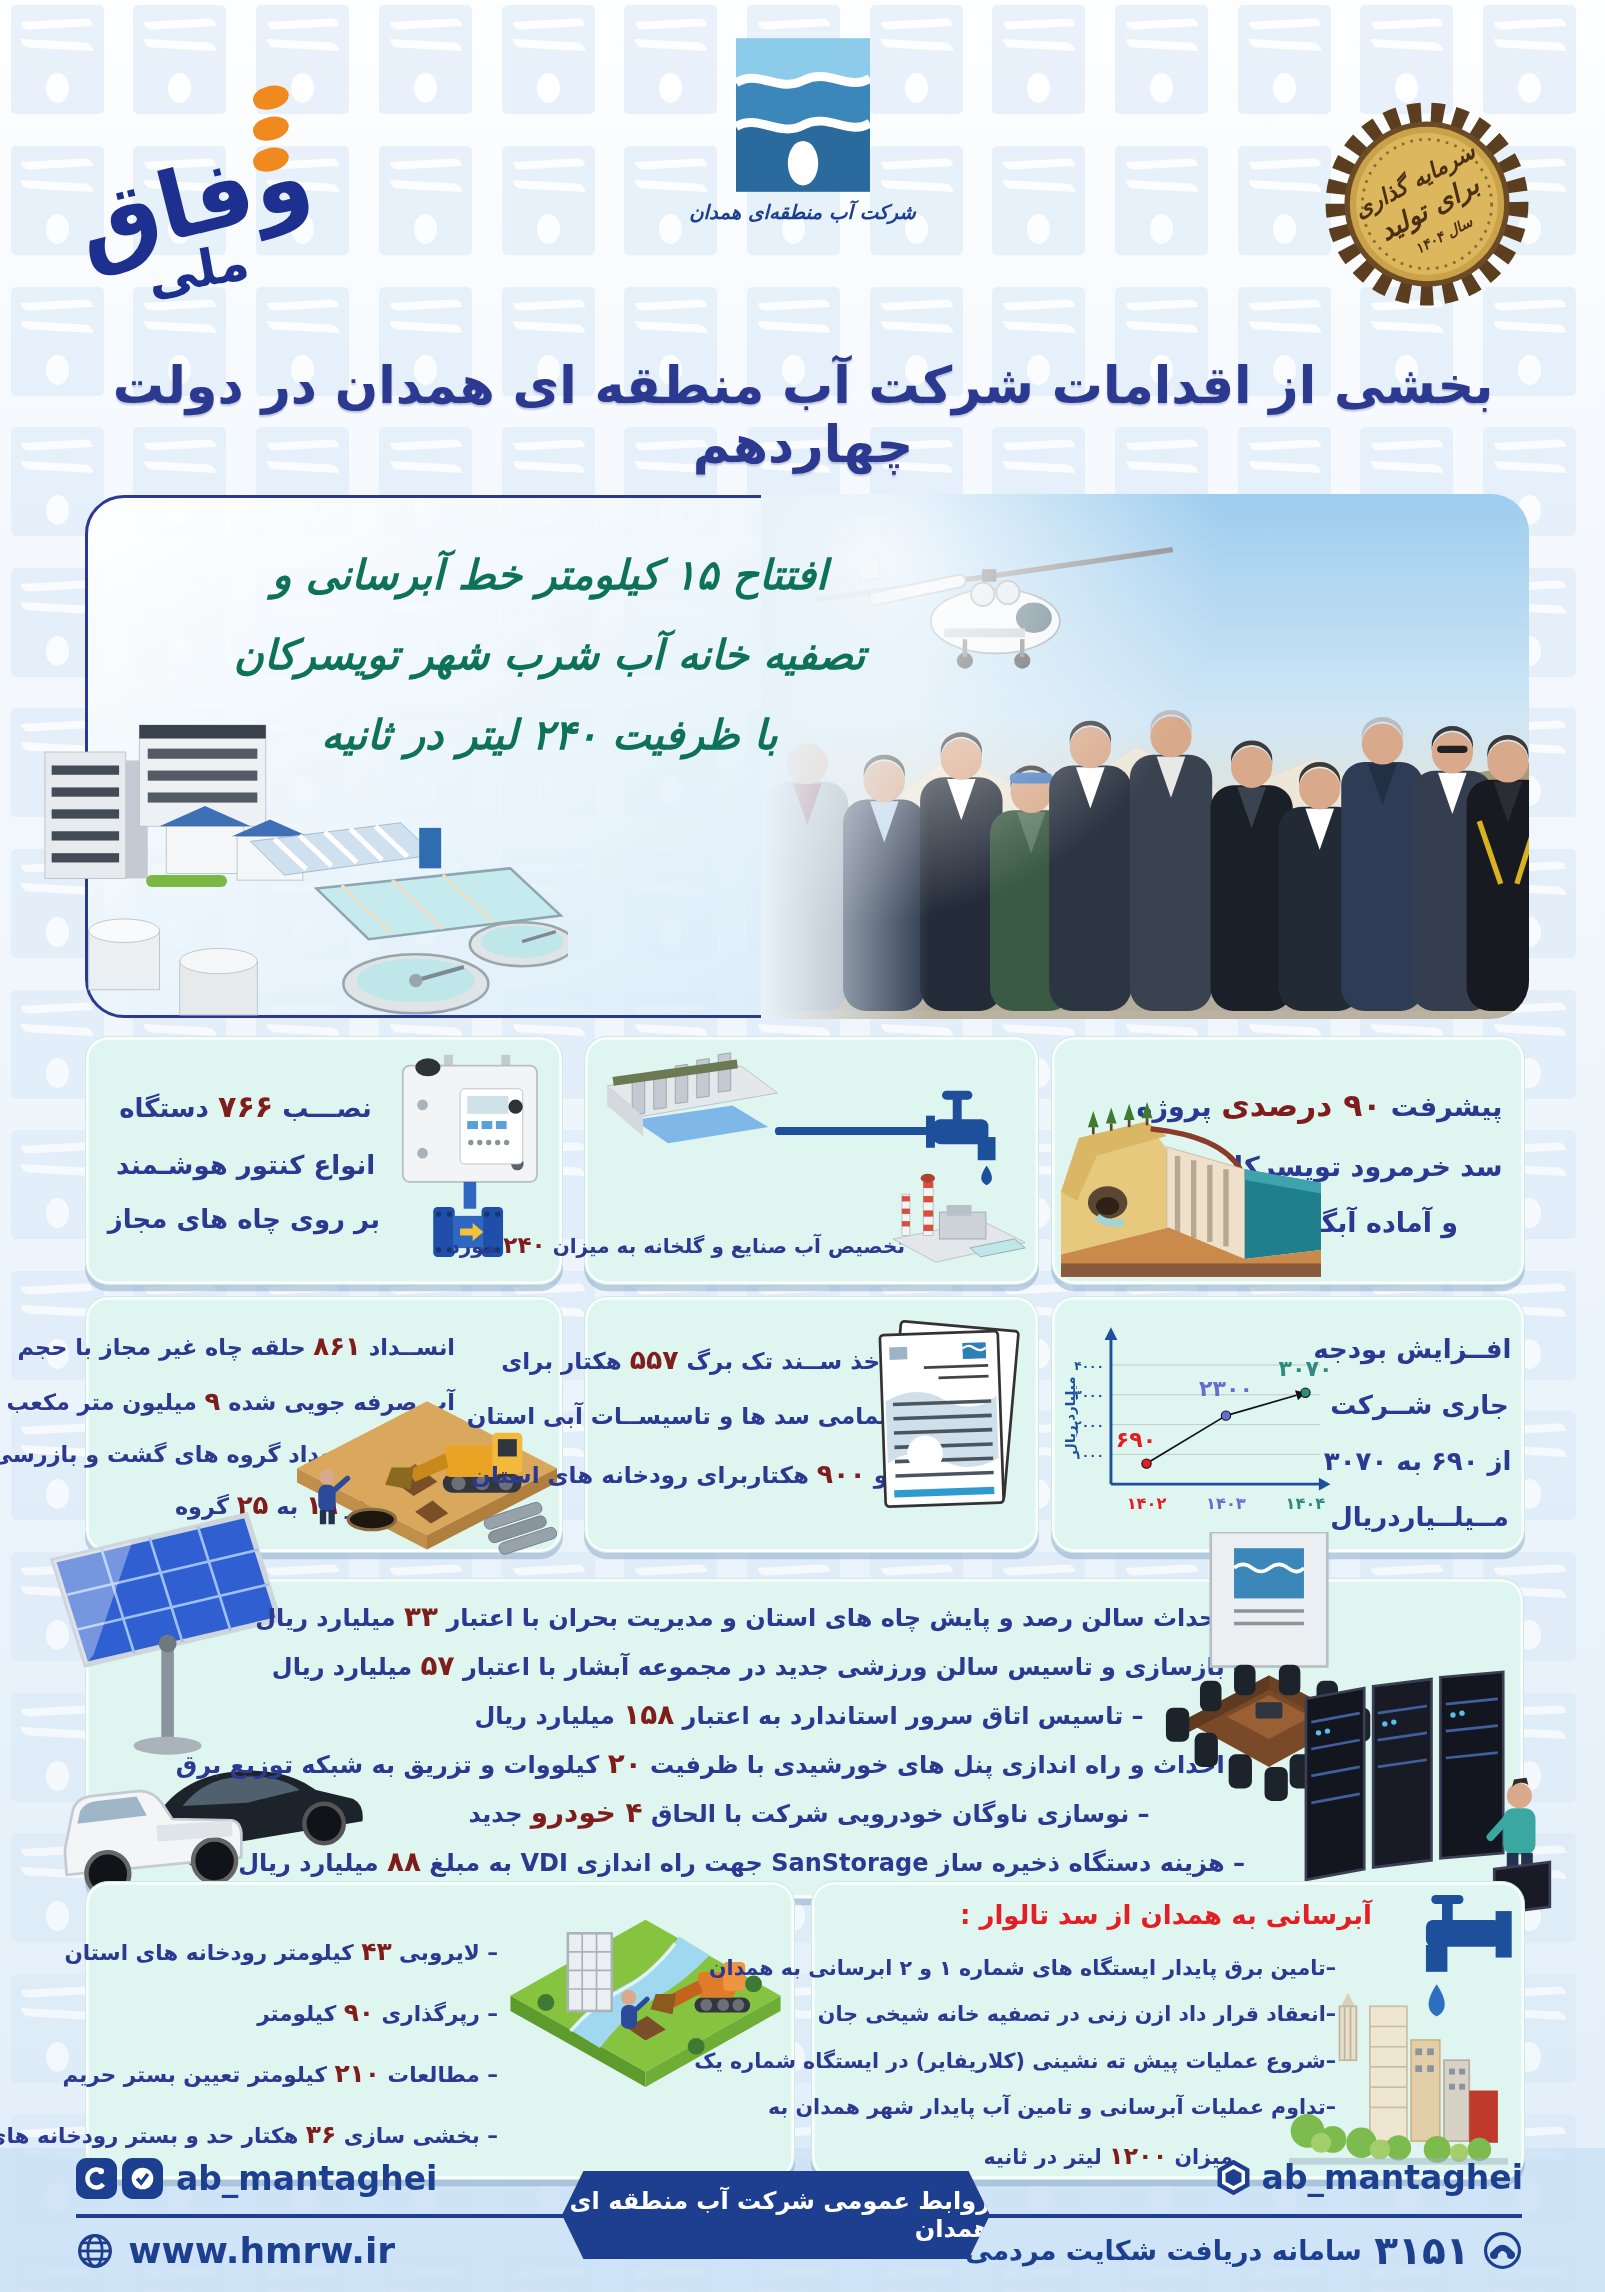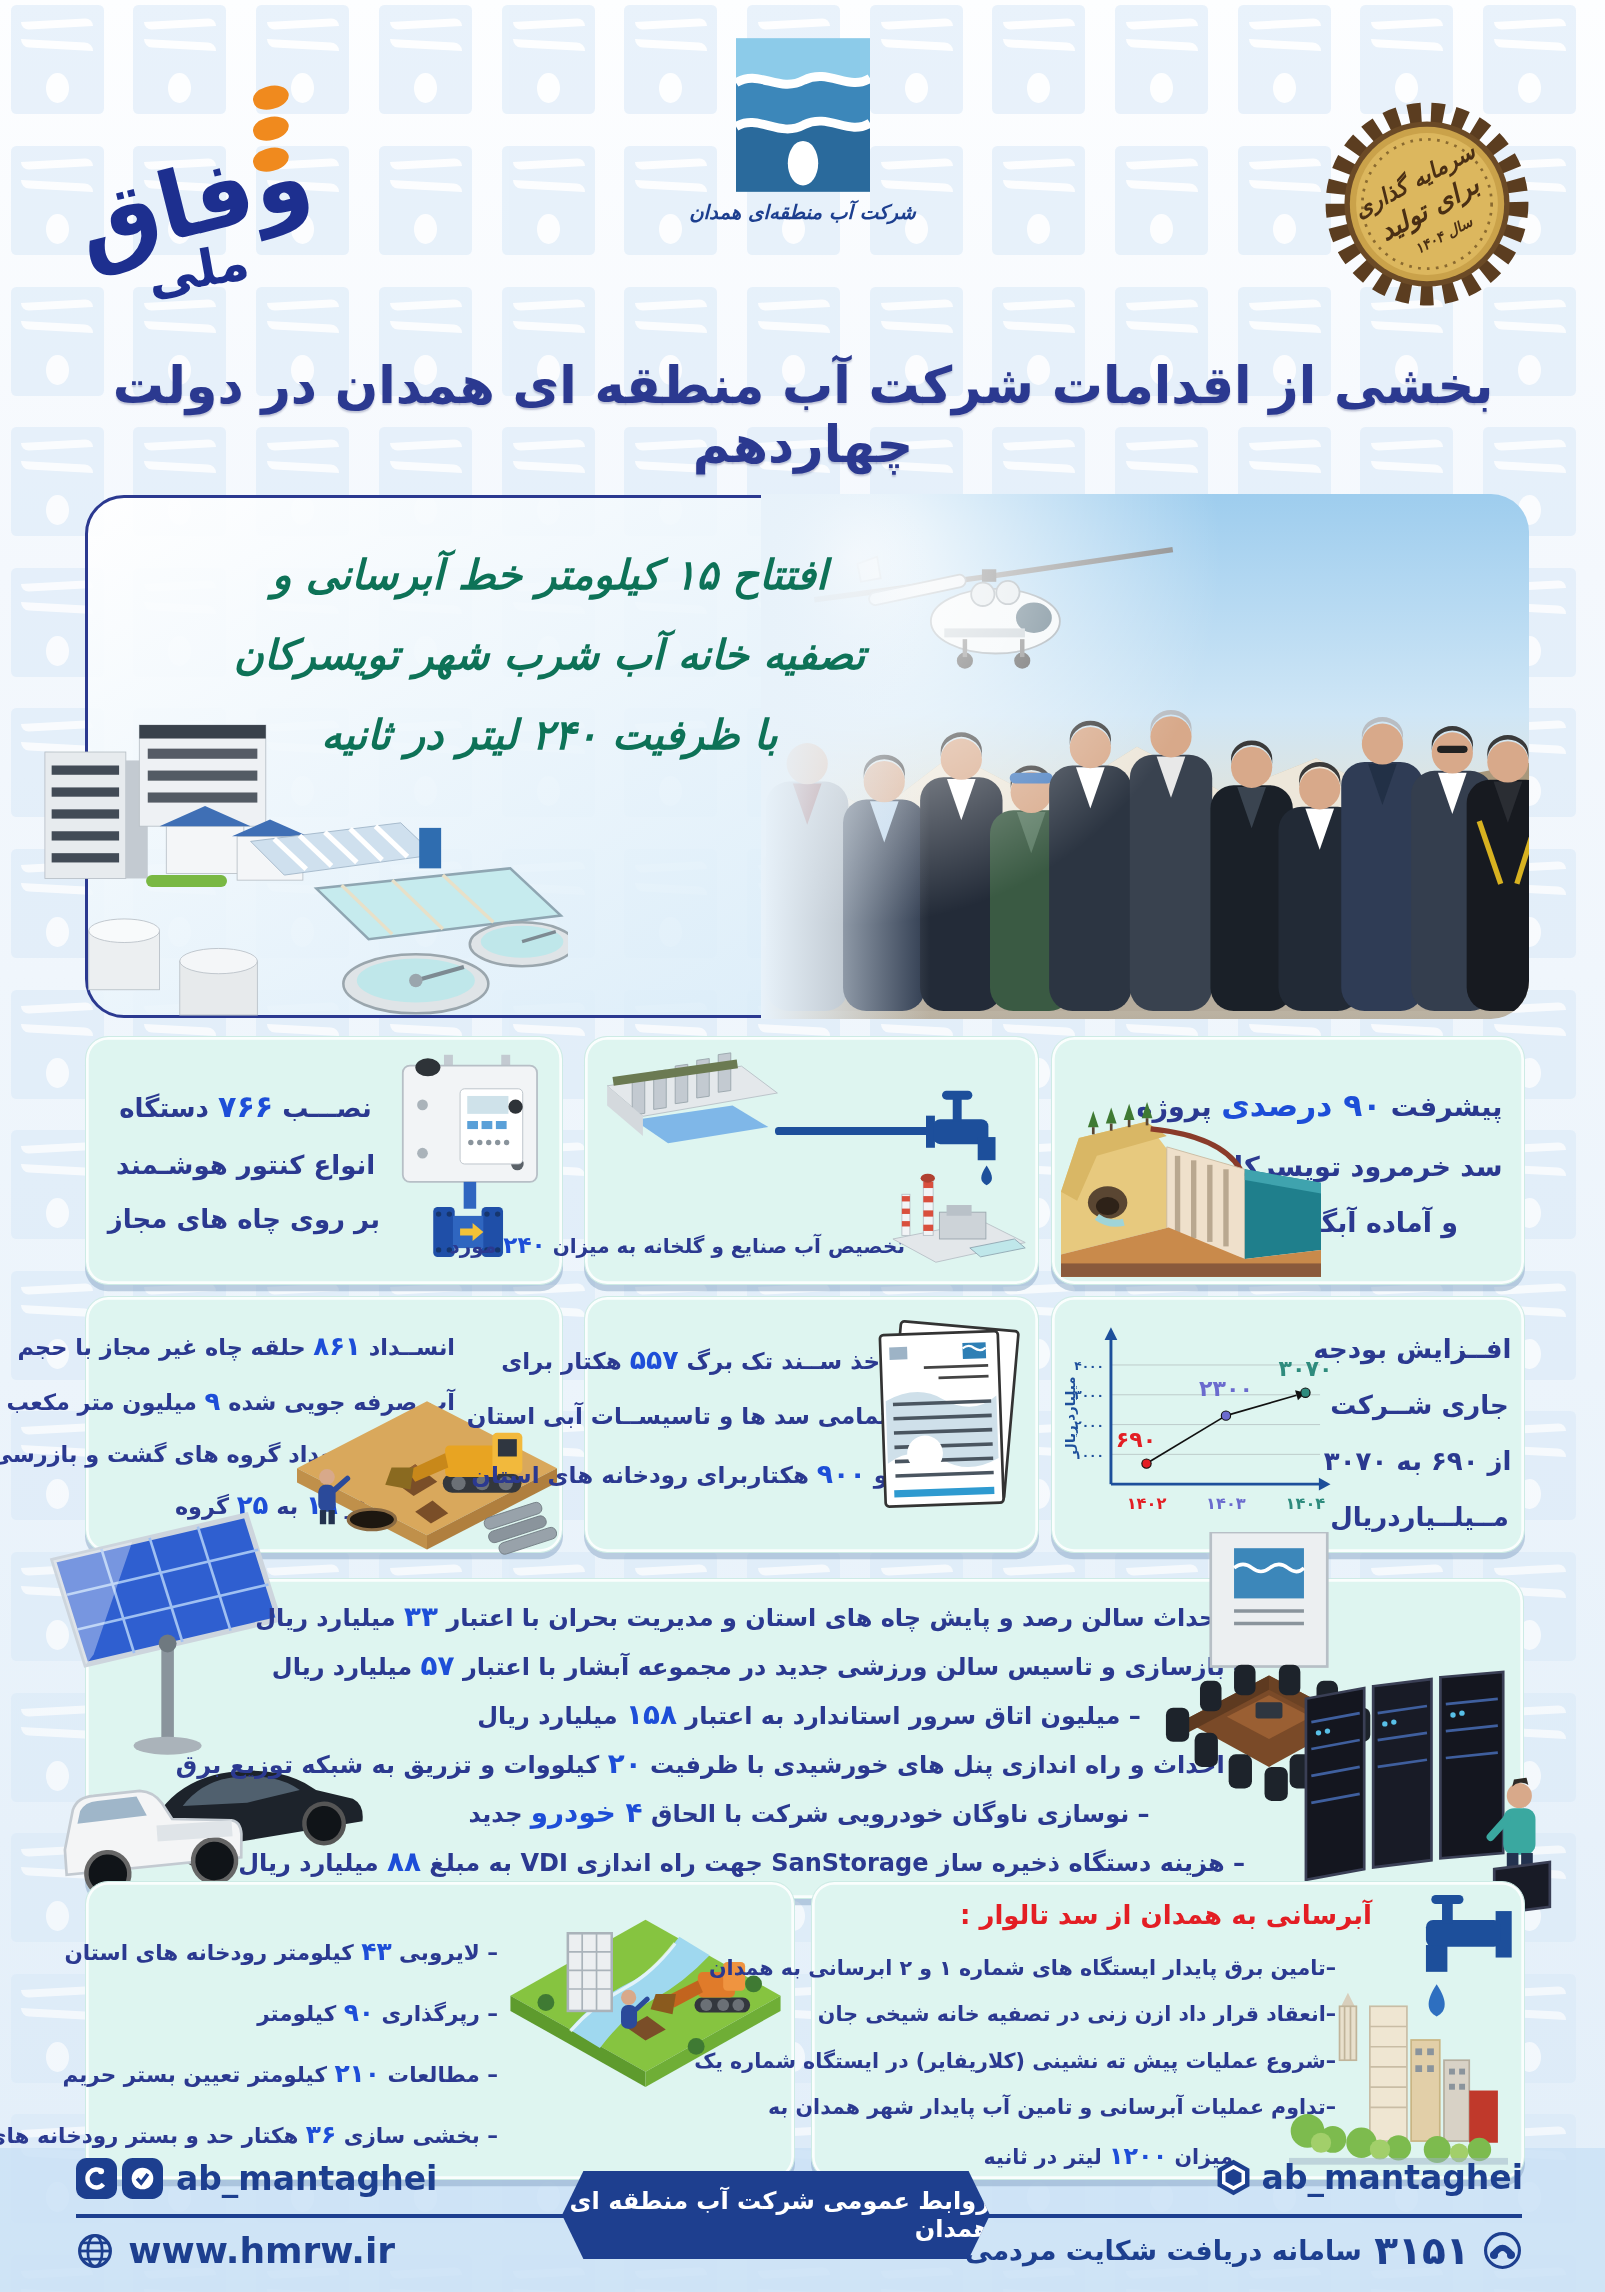--- a/index.html
+++ b/index.html
@@ -9,21 +9,21 @@
   
   #pattern{position:absolute;inset:0;z-index:0;}
   .ptile{position:absolute;width:93px;height:109px;background:#d9e9f8;border-radius:5.4px;opacity:.55;}
   .ptile .w1,.ptile .w2{position:absolute;left:10.7px;right:10.7px;height:8px;background:#fff;border-radius:0 10.7px 0 10.7px;}
   .ptile .w1{top:14.3px;transform:skewY(-3deg);}
   .ptile .w2{top:36px;transform:skewY(3deg);}
   .ptile .dot{position:absolute;left:50%;top:68px;width:23px;height:30px;margin-left:-11.6px;background:#fff;border-radius:50%;}
   
   .abs{position:absolute;}
   .tline{white-space:nowrap;font-weight:bold;color:#2b3990;}
-  .tline .rnum{color:#1d4ed8;font-size:1.16em;}
+  .tline .rnum{color:#7f1d1d;font-size:1.16em;}
   .box-mint{position:absolute;background:#def5f0;border:1.8px solid #cdebe5;border-radius:23px;
     box-shadow:0 6.3px 0 rgba(136,166,197,.5), inset 0 0 0 2.7px rgba(255,255,255,.85);z-index:2;}
   
   #logo-left{left:124px;top:86px;width:195px;height:229px;z-index:2;}
   #logo-left .dotrow{position:absolute;right:30px;top:0;display:flex;flex-direction:column;gap:8px;}
   #logo-left .odot{width:36px;height:23px;background:#f08a1e;border-radius:45% 55% 50% 50%;transform:rotate(-16deg);}
   #logo-left .w1{position:absolute;right:7.2px;top:70px;font-size:93px;font-weight:bold;color:#1d2f8f;transform:rotate(-14deg);line-height:1;}
   #logo-left .w2{position:absolute;right:70px;top:159px;font-size:50px;font-weight:bold;color:#1d2f8f;transform:rotate(-10deg);line-height:1;}
   #logo-center{left:688px;top:38px;width:229px;text-align:center;z-index:2;}
   #logo-center .caption{margin-top:9px;font-size:19.7px;font-weight:bold;font-style:italic;color:#1d3f8f;direction:rtl;}
@@ -1667,21 +1667,21 @@
           <path d="M40,118 q6,-10 20,-10 l44,-2 10,22 -78,4 Z" fill="#9fb6c9"></path>
           <circle cx="66" cy="190" r="24" fill="#101418" stroke="#666" stroke-width="5"></circle>
           <circle cx="186" cy="184" r="24" fill="#101418" stroke="#666" stroke-width="5"></circle>
           <rect x="124" y="140" width="84" height="18" fill="#dfe4e8"></rect>
         </g>
       </svg>
     </div>
     <div id="fac-list">
         <div class="tline"><span>– احداث سالن رصد و پایش چاه های استان و مدیریت بحران با اعتبار </span><span class="rnum">۳۳</span><span> میلیارد ریال</span></div>
         <div class="tline"><span>– بازسازی و تاسیس سالن ورزشی جدید در مجموعه آبشار با اعتبار </span><span class="rnum">۵۷</span><span> میلیارد ریال</span></div>
-        <div class="tline"><span>– میلیون اتاق سرور استاندارد به اعتبار </span><span class="rnum">۱۵۸</span><span> میلیارد ریال</span></div>
+        <div class="tline"><span>– تاسیس اتاق سرور استاندارد به اعتبار </span><span class="rnum">۱۵۸</span><span> میلیارد ریال</span></div>
         <div class="tline"><span>– احداث و راه اندازی پنل های خورشیدی با ظرفیت </span><span class="rnum">۲۰</span><span> کیلووات و تزریق به شبکه توزیع برق</span></div>
         <div class="tline"><span>– نوسازی ناوگان خودرویی شرکت با الحاق </span><span class="rnum">۴ خودرو</span><span> جدید</span></div>
         <div class="tline"><span>– هزینه دستگاه ذخیره ساز SanStorage جهت راه اندازی VDI به مبلغ </span><span class="rnum">۸۸</span><span> میلیارد ریال</span></div>
       </div>
     <div id="meeting-illus">
       <svg width="242" height="278" viewBox="0 0 270 310">
         <rect x="70" y="0" width="130" height="150" fill="#eceff1" stroke="#b7bfc6" stroke-width="3"></rect>
         <rect x="96" y="18" width="78" height="56" fill="#3c87ba"></rect>
         <path d="M96,40 q10,-8 20,0 q10,8 20,0 q10,-8 20,0 q10,8 18,0" stroke="#fff" stroke-width="4" fill="none"></path>
         <line x1="96" y1="88" x2="174" y2="88" stroke="#8a949c" stroke-width="4"></line>

